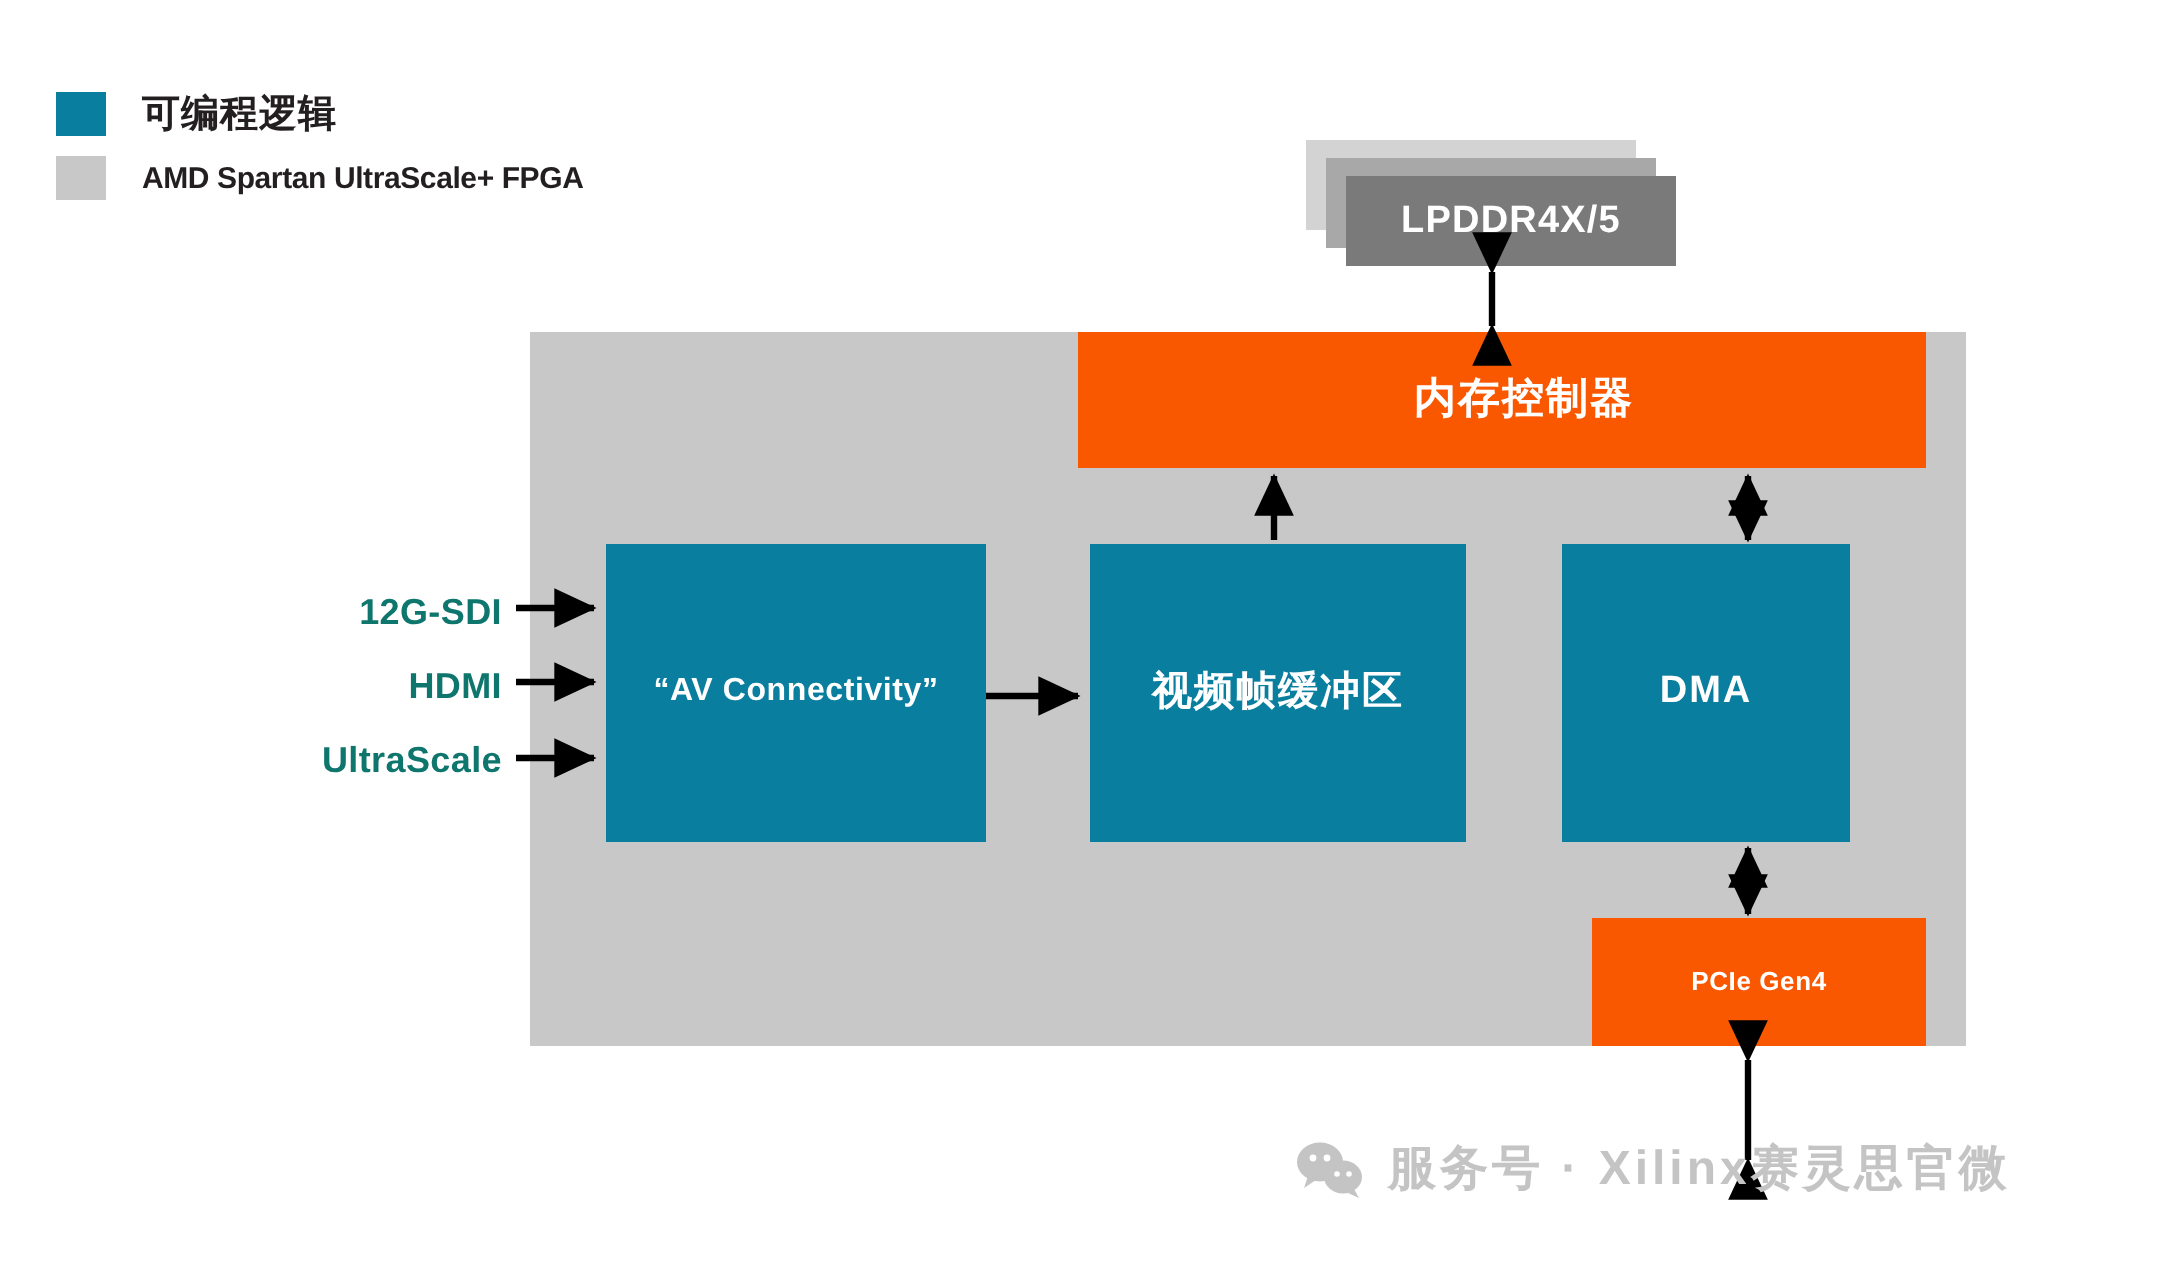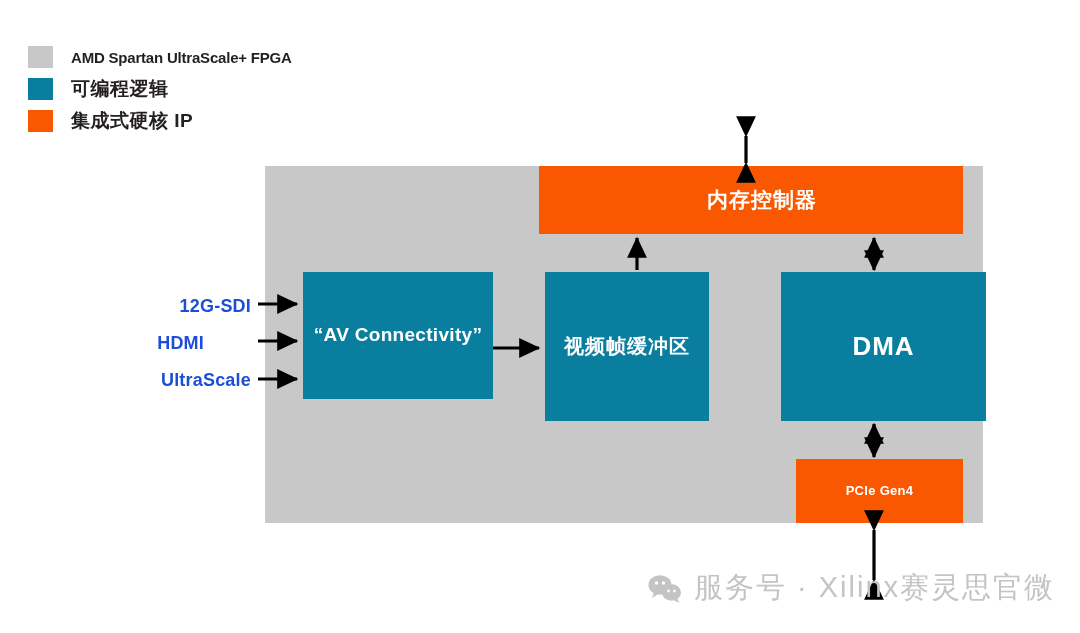--- a/index.html
+++ b/index.html
@@ -90,41 +90,41 @@
     height: 68px;
     font-size: 21px;
     letter-spacing: 1px;
     padding-left: 22px;
   }
   
   #av-conn {
     left: 303px;
     top: 272px;
     width: 190px;
-    height: 127px;
-    font-size: 19px;
+    height: 149px;
+    font-size: 16px;
     letter-spacing: 0.3px;
   }
   #av-conn .line2 { letter-spacing: 0px; }
   
   #vid-buf {
     left: 545px;
     top: 272px;
-    width: 164px;
+    width: 188px;
     height: 149px;
     font-size: 20px;
     letter-spacing: 1px;
   }
   
   #dma {
     left: 781px;
     top: 272px;
-    width: 205px;
+    width: 144px;
     height: 149px;
-    font-size: 26px;
+    font-size: 19px;
     letter-spacing: 1px;
   }
   
   #pcie {
     left: 796px;
     top: 459px;
     width: 167px;
     height: 64px;
     font-size: 13px;
     letter-spacing: 0.3px;
@@ -163,72 +163,75 @@
     left: 0;
     top: 0;
     width: 1080px;
     height: 633px;
     pointer-events: none;
   }
 
   
   .io-label {
     position: absolute;
-    color: #1d4ed8;
+    color: #0f766e;
     font-size: 18px;
     font-weight: bold;
     text-align: right;
     white-space: nowrap;
     letter-spacing: 0.2px;
   }
   #io-label-0 { right: 829px; top: 296px; }
-  #io-label-1 { right: 876px; top: 333px; }
+  #io-label-1 { right: 829px; top: 333px; }
   #io-label-2 { right: 829px; top: 370px; }
 
   
   #watermark {
     position: absolute;
     left: 648px;
     top: 568px;
     display: flex;
     align-items: center;
     color: #c4c4c4;
   }
   #watermark .wm-text {
     margin-left: 12px;
-    font-size: 29px;
+    font-size: 24px;
     letter-spacing: 2px;
-    font-weight: normal;
+    font-weight: bold;
   }
 </style>
 </head>
 <body>
 
 <div id="stage">
 
   <div id="legend">
 
+    <div class="legend-row lg-1">
+      <span class="legend-swatch" style="background:#0a7e9e"></span>
+      <span class="legend-label">可编程逻辑</span>
+    </div>
+
     <div class="legend-row lg-0">
       <span class="legend-swatch" style="background:#c8c8c8"></span>
       <span class="legend-label">AMD Spartan UltraScale+ FPGA</span>
     </div>
 
-    <div class="legend-row lg-1">
-      <span class="legend-swatch" style="background:#0a7e9e"></span>
-      <span class="legend-label">可编程逻辑</span>
-    </div>
-
-    <div class="legend-row lg-2">
-      <span class="legend-swatch" style="background:#f95800"></span>
-      <span class="legend-label">集成式硬核 IP</span>
-    </div>
-
-
-  </div>
-
+
+
+  </div>
+
+  <div id="lpddr-group">
+    <div class="lpddr-card" id="lpddr-card-back"></div>
+    <div class="lpddr-card" id="lpddr-card-mid"></div>
+    <div class="lpddr-card" id="lpddr-card-front">
+      <span>LPDDR4X/5</span>
+    </div>
+  </div>
 
   <div id="fpga-container"></div>
 
   <div class="block orange" id="mem-ctrl">
     <span class="bl-text">内存控制器</span>
   </div>
 
   <div class="block teal" id="av-conn">
     <div>
       <span class="bl-text line1">“AV Connectivity”</span>

